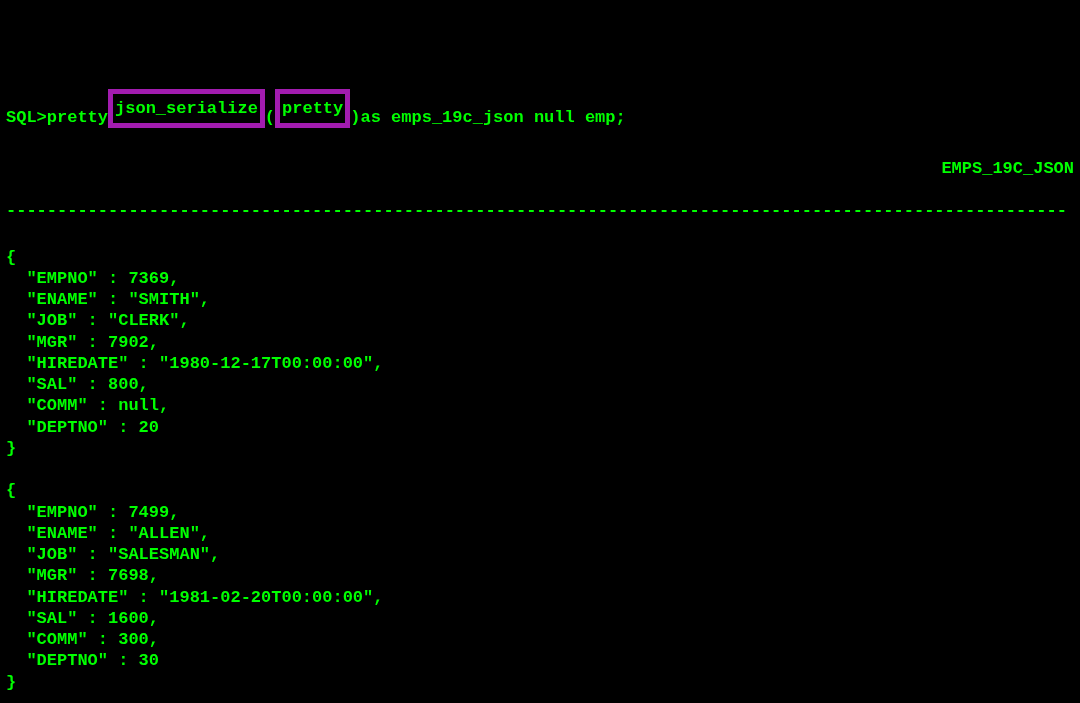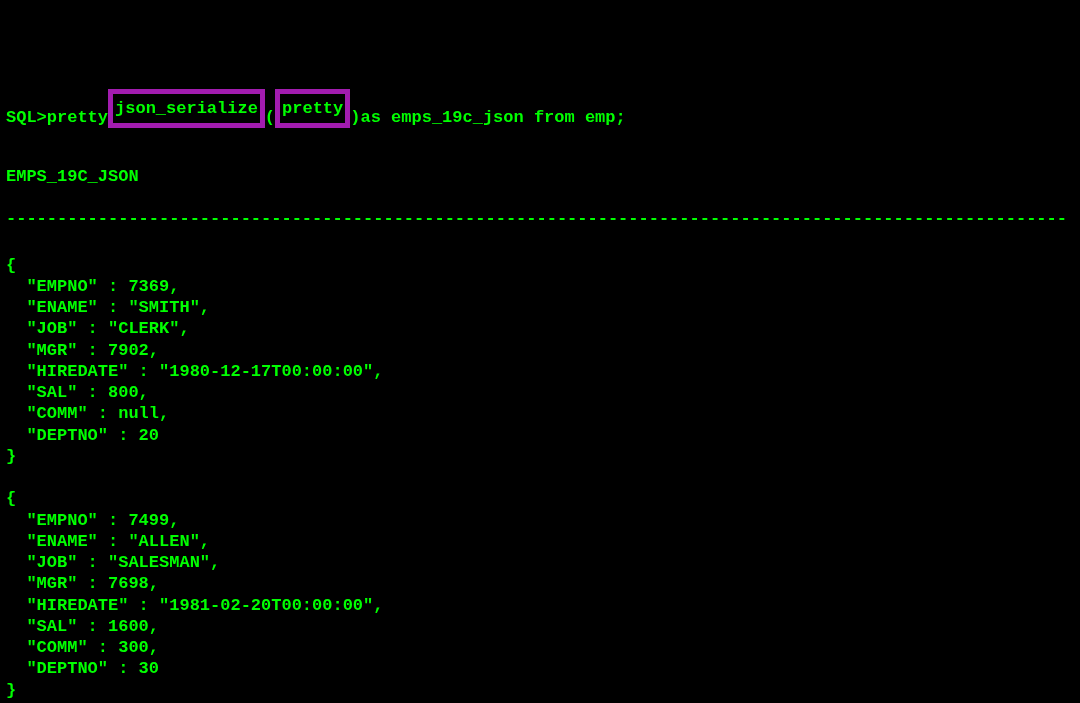--- a/index.html
+++ b/index.html
@@ -26,21 +26,22 @@
       align-items: flex-end;
       white-space: nowrap;
       margin-bottom: 4px;
     }
     .highlight-box {
       border: 5px solid #a21caf;
       padding: 4px 2px;
       display: inline-block;
     }
     .column-header {
-      margin-top: 12px;
+      margin-top: 4px;
+      text-align: right;
     }
     .divider {
       color: #00ff00;
       letter-spacing: 0;
       overflow: hidden;
       white-space: nowrap;
       margin-bottom: 4px;
     }
     .json-output {
       white-space: pre;
@@ -51,21 +52,21 @@
 
 
 
 <div class="prompt-line">
     <span>SQL&gt; </span>
     <span>pretty </span>
     <span class="highlight-box">json_serialize</span>
     <span>(</span>
     <span class="highlight-box">pretty</span>
     <span>) </span>
-    <span>as emps_19c_json from emp;</span>
+    <span>as emps_19c_json null emp;</span>
   </div>
 <div class="column-header">EMPS_19C_JSON</div>
 <div class="divider">--------------------------------------------------------------------------------------------------------</div>
 <div class="json-output" id="json-output">{
   "EMPNO" : 7369,
   "ENAME" : "SMITH",
   "JOB" : "CLERK",
   "MGR" : 7902,
   "HIREDATE" : "1980-12-17T00:00:00",
   "SAL" : 800,

